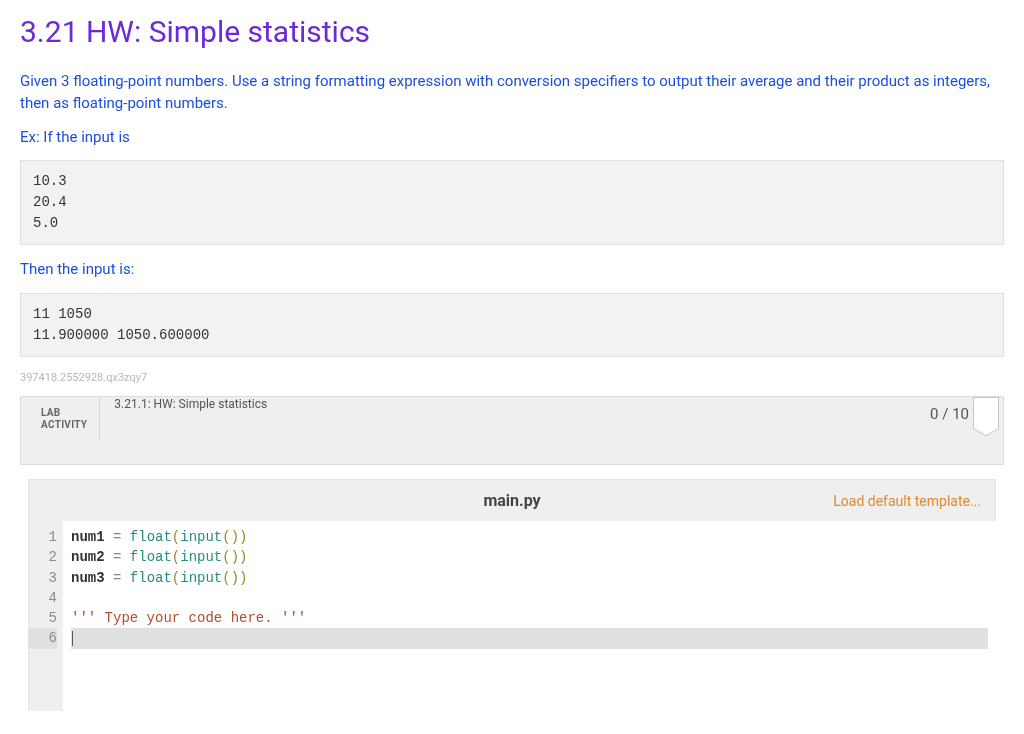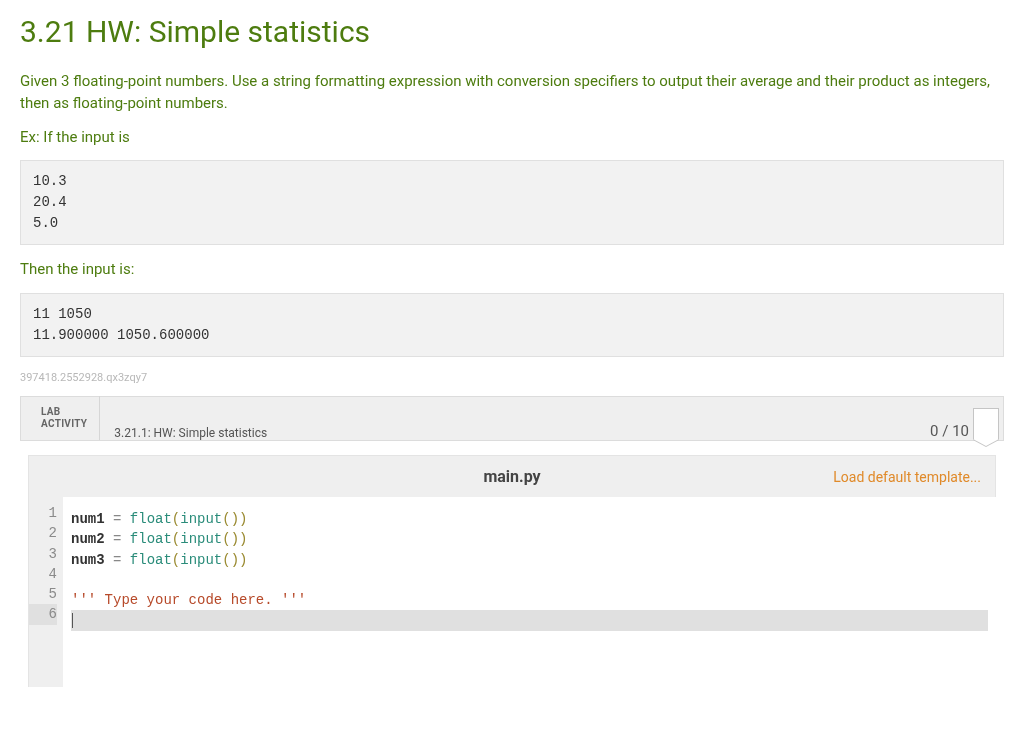--- a/index.html
+++ b/index.html
@@ -6,26 +6,26 @@
     body {
       font-family: -apple-system, BlinkMacSystemFont, "Segoe UI", Roboto, Helvetica, Arial, sans-serif;
       color: #333;
       background: #fff;
       padding: 0 20px;
       width: 1024px;
     }
     h1 {
       font-size: 30px;
       font-weight: 400;
-      color: #4d7c0f;
+      color: #6d28d9;
       margin: 14px 0 22px 0;
     }
     p {
       font-size: 15px;
-      color: #4d7c0f;
+      color: #1d4ed8;
       line-height: 1.45;
       margin: 12px 0;
     }
     pre.io-block {
       background: #f2f2f2;
       border: 1px solid #e0e0e0;
       padding: 10px 12px;
       font-family: "Courier New", Courier, monospace;
       font-size: 14px;
       color: #333;
@@ -35,22 +35,22 @@
     }
     .hash {
       font-size: 11px;
       color: #b8b8b8;
       margin: 8px 0 12px 0;
     }
     .lab-bar {
       border: 1px solid #dcdcdc;
       background: #efefef;
       display: flex;
-      align-items: flex-end;
-      height: 45px;
+      align-items: flex-start;
+      height: 69px;
       margin-bottom: 14px;
     }
     .lab-indicator {
       width: 6px;
       background: #7aab5f;
     }
     .lab-label {
       padding: 10px 12px 10px 14px;
       border-right: 1px solid #d6d6d6;
       display: flex;
@@ -141,21 +141,21 @@
       font-size: 14px;
       color: #8a8a8a;
       padding: 6px 6px 6px 0;
       line-height: 1.45;
     }
     .code-area {
       flex: 1;
       font-family: "Courier New", Courier, monospace;
       font-size: 14px;
       line-height: 1.45;
-      padding: 12px 8px;
+      padding: 6px 8px;
       white-space: pre;
       color: #333;
     }
     .gutter .hl, .code-area .hl-line {
       background: #e0e0e0;
     }
     .code-line { display: block; min-height: 1.45em; }
     .gutter-line { display: block; min-height: 1.45em; }
     .t-id  { color: #333; font-weight: 700; }
     .t-op  { color: #888; }

